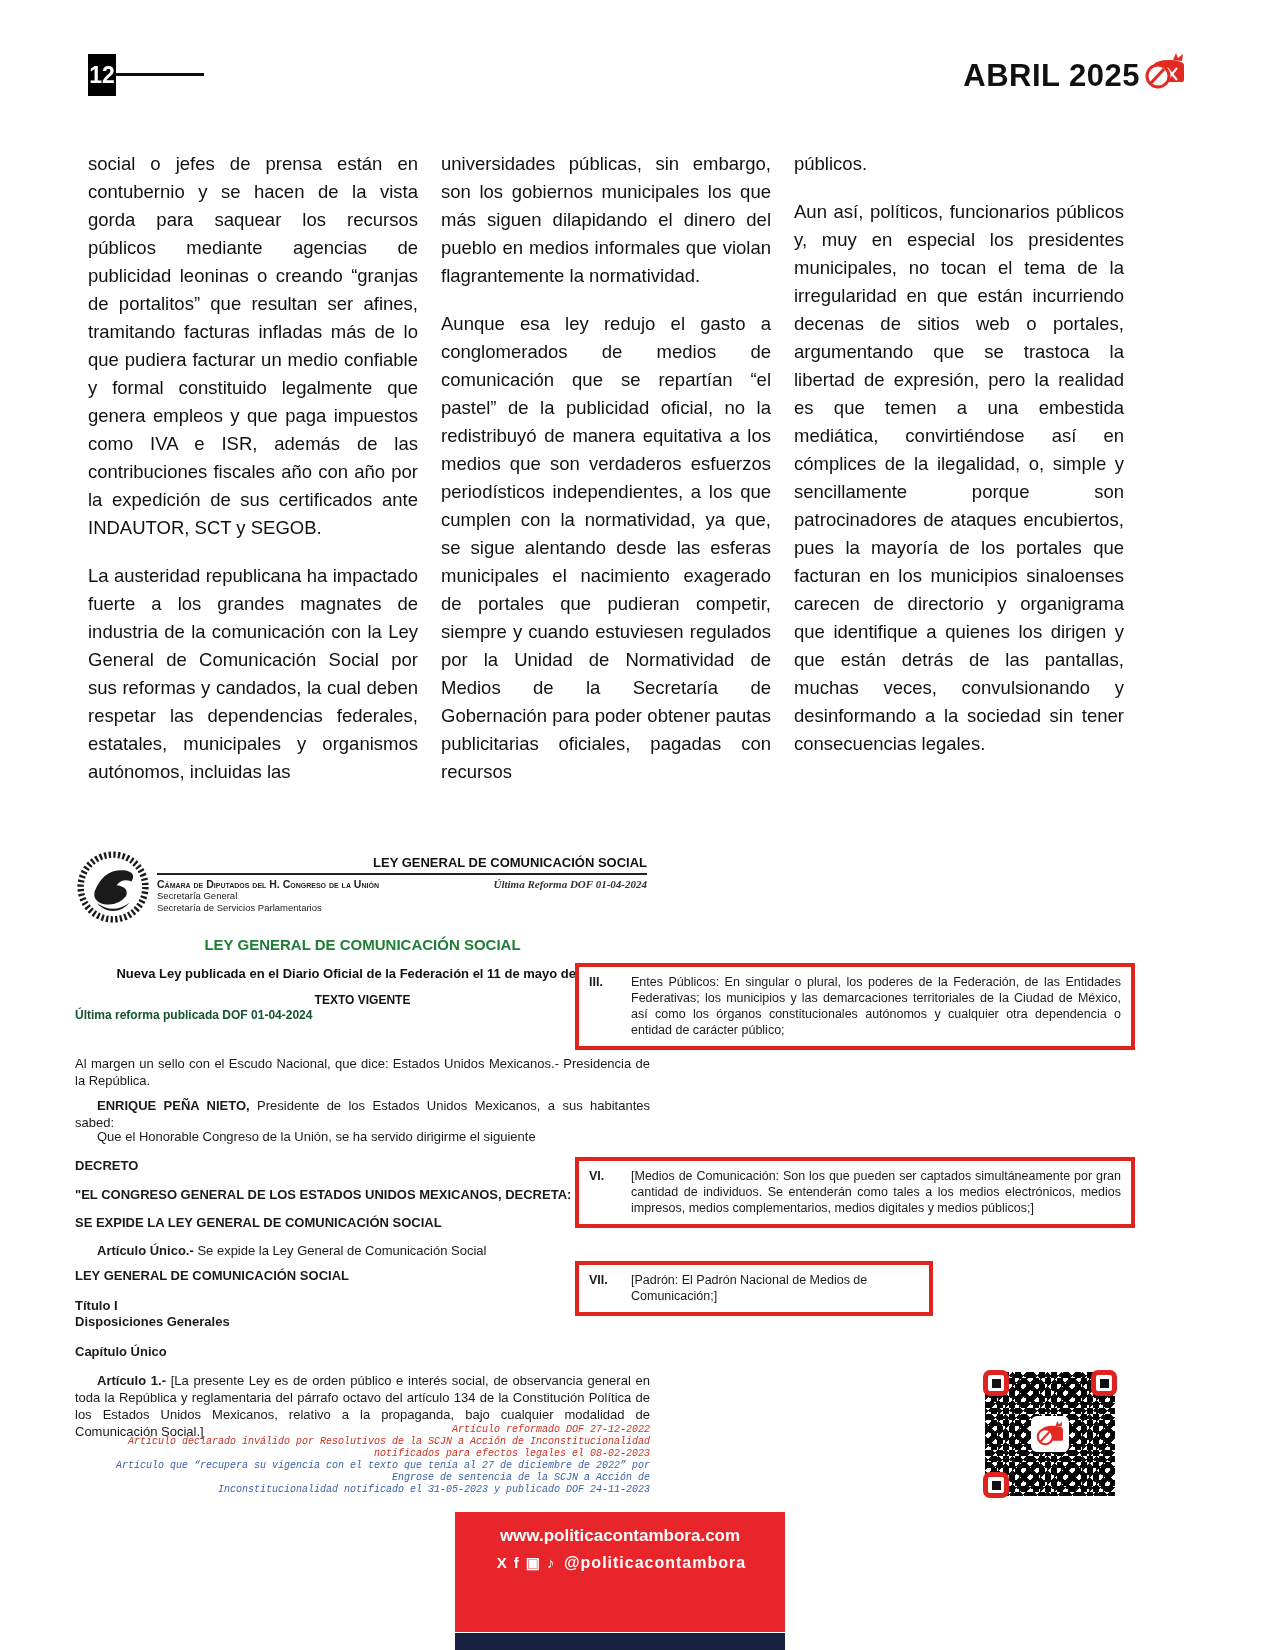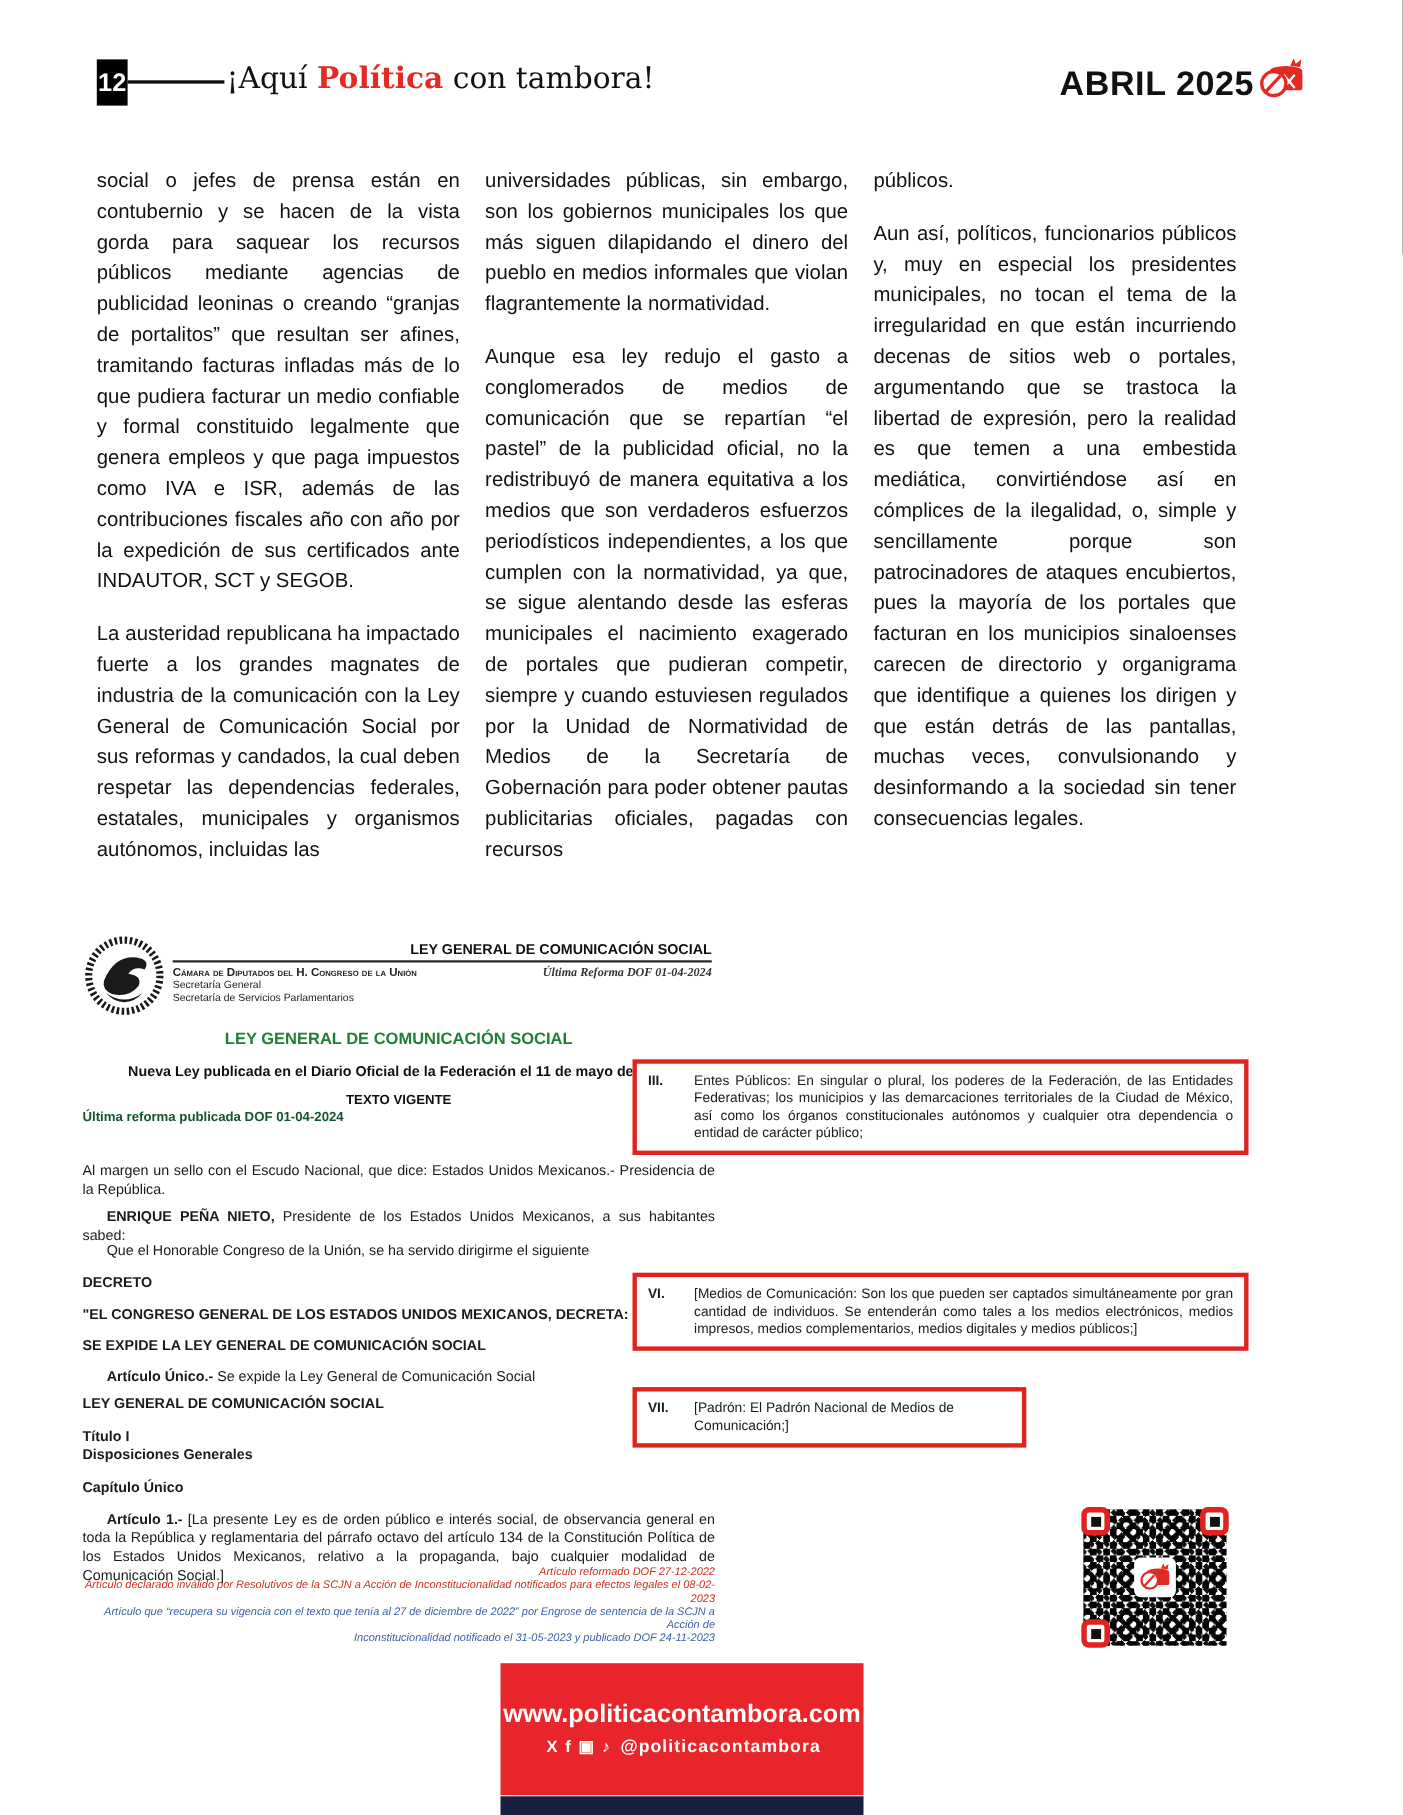--- a/index.html
+++ b/index.html
@@ -37,21 +37,21 @@
   .doc-publine{position:absolute;left:75px;top:966px;width:575px;text-align:center;font-weight:bold;font-size:13px;}
   .doc-vigente{position:absolute;left:75px;top:993px;width:575px;text-align:center;font-weight:bold;font-size:12px;}
   .doc-reforma{position:absolute;left:75px;top:1008px;width:575px;font-weight:bold;
         font-size:12px;color:#14532d;}
 
   .doc-par{position:absolute;left:75px;width:575px;font-size:13px;line-height:17px;text-align:justify;color:#1a1a1a;}
   .ind{text-indent:22px;}
   .doc-center{position:absolute;left:75px;width:575px;text-align:left;font-weight:bold;font-size:13px;color:#1a1a1a;}
 
   .fnotes{position:absolute;left:75px;top:1424px;width:575px;text-align:right;
-        font-family:Liberation Sans, sans-serif;font-style:italic;font-size:10px;line-height:12px;}
+        font-family:Liberation Mono, monospace;font-style:italic;font-size:10px;line-height:12px;}
   .fn-red{color:#c9301f;} .fn-blue{color:#3a5fa8;}
 
   .annot{position:absolute;border:4px solid #e0231f;background:#fff;display:flex;
         padding:7px 10px 8px 10px;font-size:12.5px;line-height:16px;color:#1a1a1a;}
   .annot .num{font-weight:bold;width:42px;flex:none;}
   .annot .atext{flex:1;text-align:justify;}
   .annot-3{left:575px;top:963px;width:532px;}
   .annot-6{left:575px;top:1157px;width:532px;}
   .annot-7{left:575px;top:1261px;width:330px;}
 
@@ -64,37 +64,34 @@
   .finder{position:absolute;width:26px;height:26px;border:5px solid #e0231f;border-radius:7px;background:#fff;
       box-sizing:border-box;display:flex;align-items:center;justify-content:center;}
   .finder::after{content:"";width:9px;height:9px;background:#111;}
   .f-tl{left:-2px;top:-2px;} .f-tr{right:-2px;top:-2px;} .f-bl{left:-2px;bottom:-2px;}
   .qr-center{position:absolute;left:46px;top:44px;width:38px;height:36px;background:#fff;border-radius:6px;
       display:flex;align-items:center;justify-content:center;}
 
   
   .footer-red{position:absolute;left:455px;top:1512px;width:330px;height:120px;background:#e8252b;
       color:#fff;text-align:center;}
-  .footer-url{margin-top:32px;font-weight:bold;font-size:23px;}
+  .footer-url{margin-top:14px;font-weight:bold;font-size:17px;}
   .footer-social{margin-top:8px;font-weight:bold;font-size:16px;letter-spacing:1px;}
   .footer-social .ic{display:inline-block;margin:0 3px;font-size:15px;}
   .footer-navy{position:absolute;left:455px;top:1633px;width:330px;height:17px;background:#17203f;}
 </style>
 </head>
 <body>
 
 <div class="page">
 
   <div class="pagenum-box">
     <span>12</span>
   </div>
   <div class="head-rule"></div>
-  <div class="masthead">
-    <span>¡Aquí </span><span class="brand">Política</span><span> con tambora!</span>
-  </div>
   <div class="issue">ABRIL 2025</div>
   <svg class="drum-top" viewBox="0 0 44 40">
     <path d="M30 8 l3-7 2 5 5-4 -1 7z" fill="#e22a22"></path>
     <ellipse cx="26" cy="13" rx="15" ry="5" fill="#e22a22"></ellipse>
     <rect x="11" y="13" width="30" height="17" rx="2" fill="#e22a22"></rect>
     <line x1="24" y1="16" x2="34" y2="28" stroke="#fff" stroke-width="2"></line>
     <line x1="34" y1="16" x2="24" y2="28" stroke="#fff" stroke-width="2"></line>
     <circle cx="15" cy="24" r="11" fill="#fff" stroke="#e22a22" stroke-width="3"></circle>
     <line x1="8" y1="31" x2="21" y2="17" stroke="#e22a22" stroke-width="3"></line>
   </svg>

